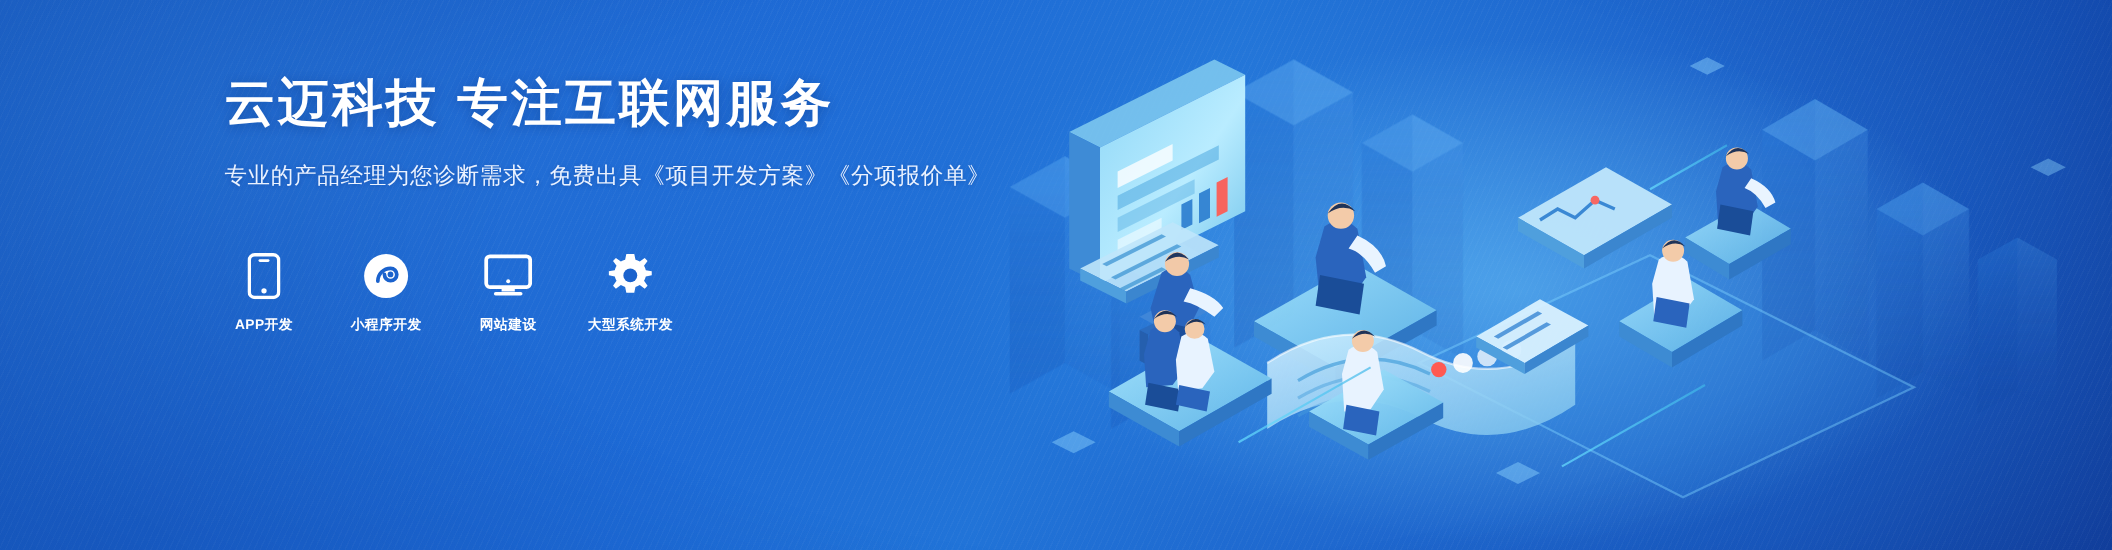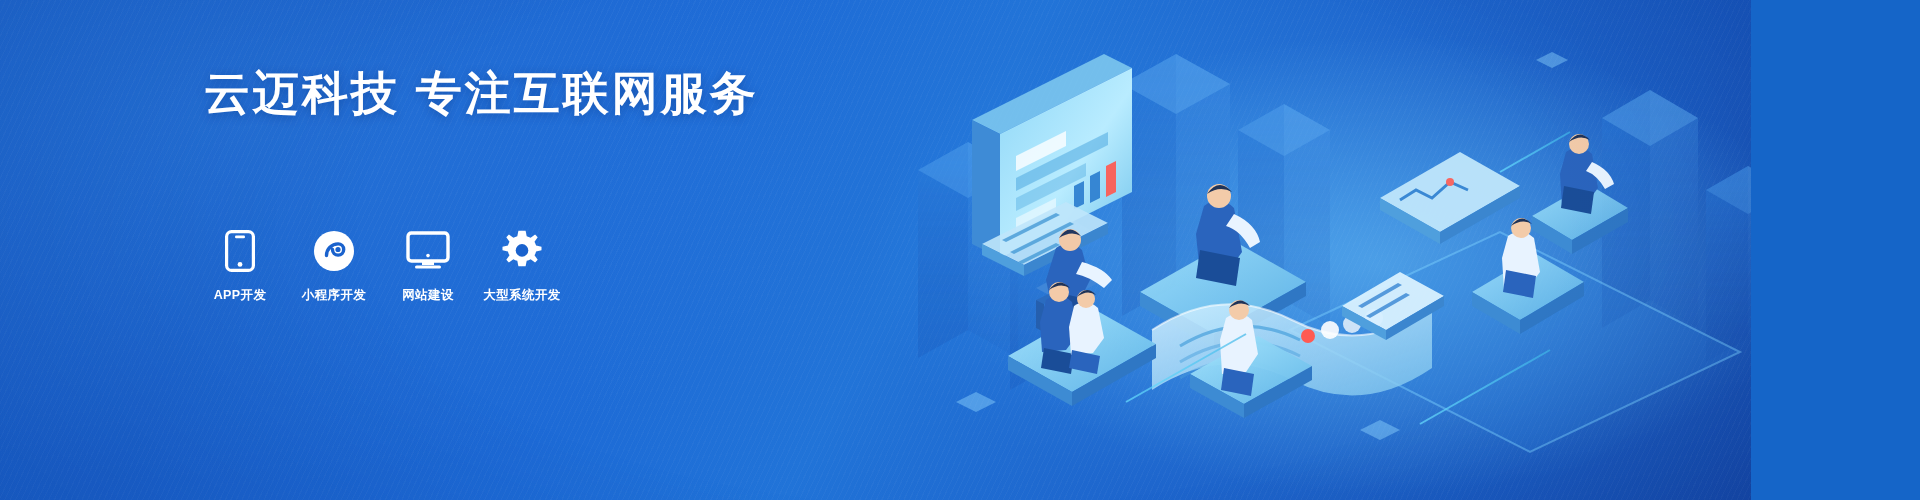--- a/index.html
+++ b/index.html
@@ -2,21 +2,21 @@
 <html><head>
 <meta charset="utf-8">
 <style>
   html,body{margin:0;padding:0;}
   body{
     width:1920px;height:500px;overflow:hidden;
     font-family:"Liberation Sans","DejaVu Sans",sans-serif;
     background:#1565c8;
   }
   .banner{
-    position:relative;width:1751px;height:500px;overflow:hidden;
+    position:relative;width:1920px;height:500px;overflow:hidden;
     background:
       radial-gradient(1100px 620px at 1320px 250px, rgba(60,150,235,.55) 0%, rgba(40,120,215,.25) 42%, rgba(20,80,185,0) 72%),
       radial-gradient(900px 520px at 240px 120px, rgba(55,140,230,.35) 0%, rgba(30,100,200,0) 70%),
       linear-gradient(118deg,#1b63cf 0%,#1a61cd 18%,#1d6ad6 38%,#2073d8 52%,#1a5fc9 70%,#1550b8 86%,#123f9f 100%);
   }
   
   .tex{
     position:absolute;inset:0;
     background-image:repeating-linear-gradient(115deg, rgba(255,255,255,.030) 0px, rgba(255,255,255,.030) 1px, rgba(255,255,255,0) 1px, rgba(255,255,255,0) 5px);
     pointer-events:none;
@@ -32,21 +32,21 @@
     font-size:46px;font-weight:bold;color:#ffffff;letter-spacing:3px;
     line-height:1.2;white-space:nowrap;
     text-shadow:0 2px 10px rgba(5,40,110,.35);
   }
   .sub{margin-top:22px;}
   .sub-line{
     font-size:20.5px;color:#eaf2ff;line-height:33px;letter-spacing:.6px;
     white-space:nowrap;text-shadow:0 1px 4px rgba(6,40,110,.30);
   }
   
-  .icons{position:absolute;left:204px;top:228px;display:flex;align-items:flex-end;}
+  .icons{position:absolute;left:204px;top:228px;display:flex;align-items:flex-end;gap:17px;}
   .icon-cell{
     width:72px;display:flex;flex-direction:column;align-items:center;
     margin-right:22px;
   }
   .icon-cell:last-child{margin-right:16px;}
   .icon-art{height:46px;display:flex;align-items:center;justify-content:center;}
   .icon-art svg{display:block;}
   .icon-label{
     margin-top:13px;font-size:12.5px;color:#ffffff;font-weight:bold;
     white-space:nowrap;letter-spacing:.4px;
@@ -305,20 +305,21 @@
         <path d="M640 172 l70 -40"></path>
       </g>
     </svg>
   </div>
 
   <div class="vig"></div>
 
   <div class="copy">
     <div class="headline">云迈科技 专注互联网服务</div>
     <div class="sub">
+      <div class="sub-line">专业的产品经理为您诊断需求，免费出具《项目开发方案》《分项报价单》</div>
     </div>
   </div>
 
   <div class="icons">
 
     <div class="icon-cell">
       <div class="icon-art">
         <svg width="30" height="42" viewBox="0 0 30 42">
           <rect x="1.6" y="1.6" width="26.8" height="38.8" rx="5" ry="5" fill="none" stroke="#ffffff" stroke-width="3.2"></rect>
           <rect x="10" y="5.6" width="10" height="2.6" rx="1.3" fill="#ffffff"></rect>

